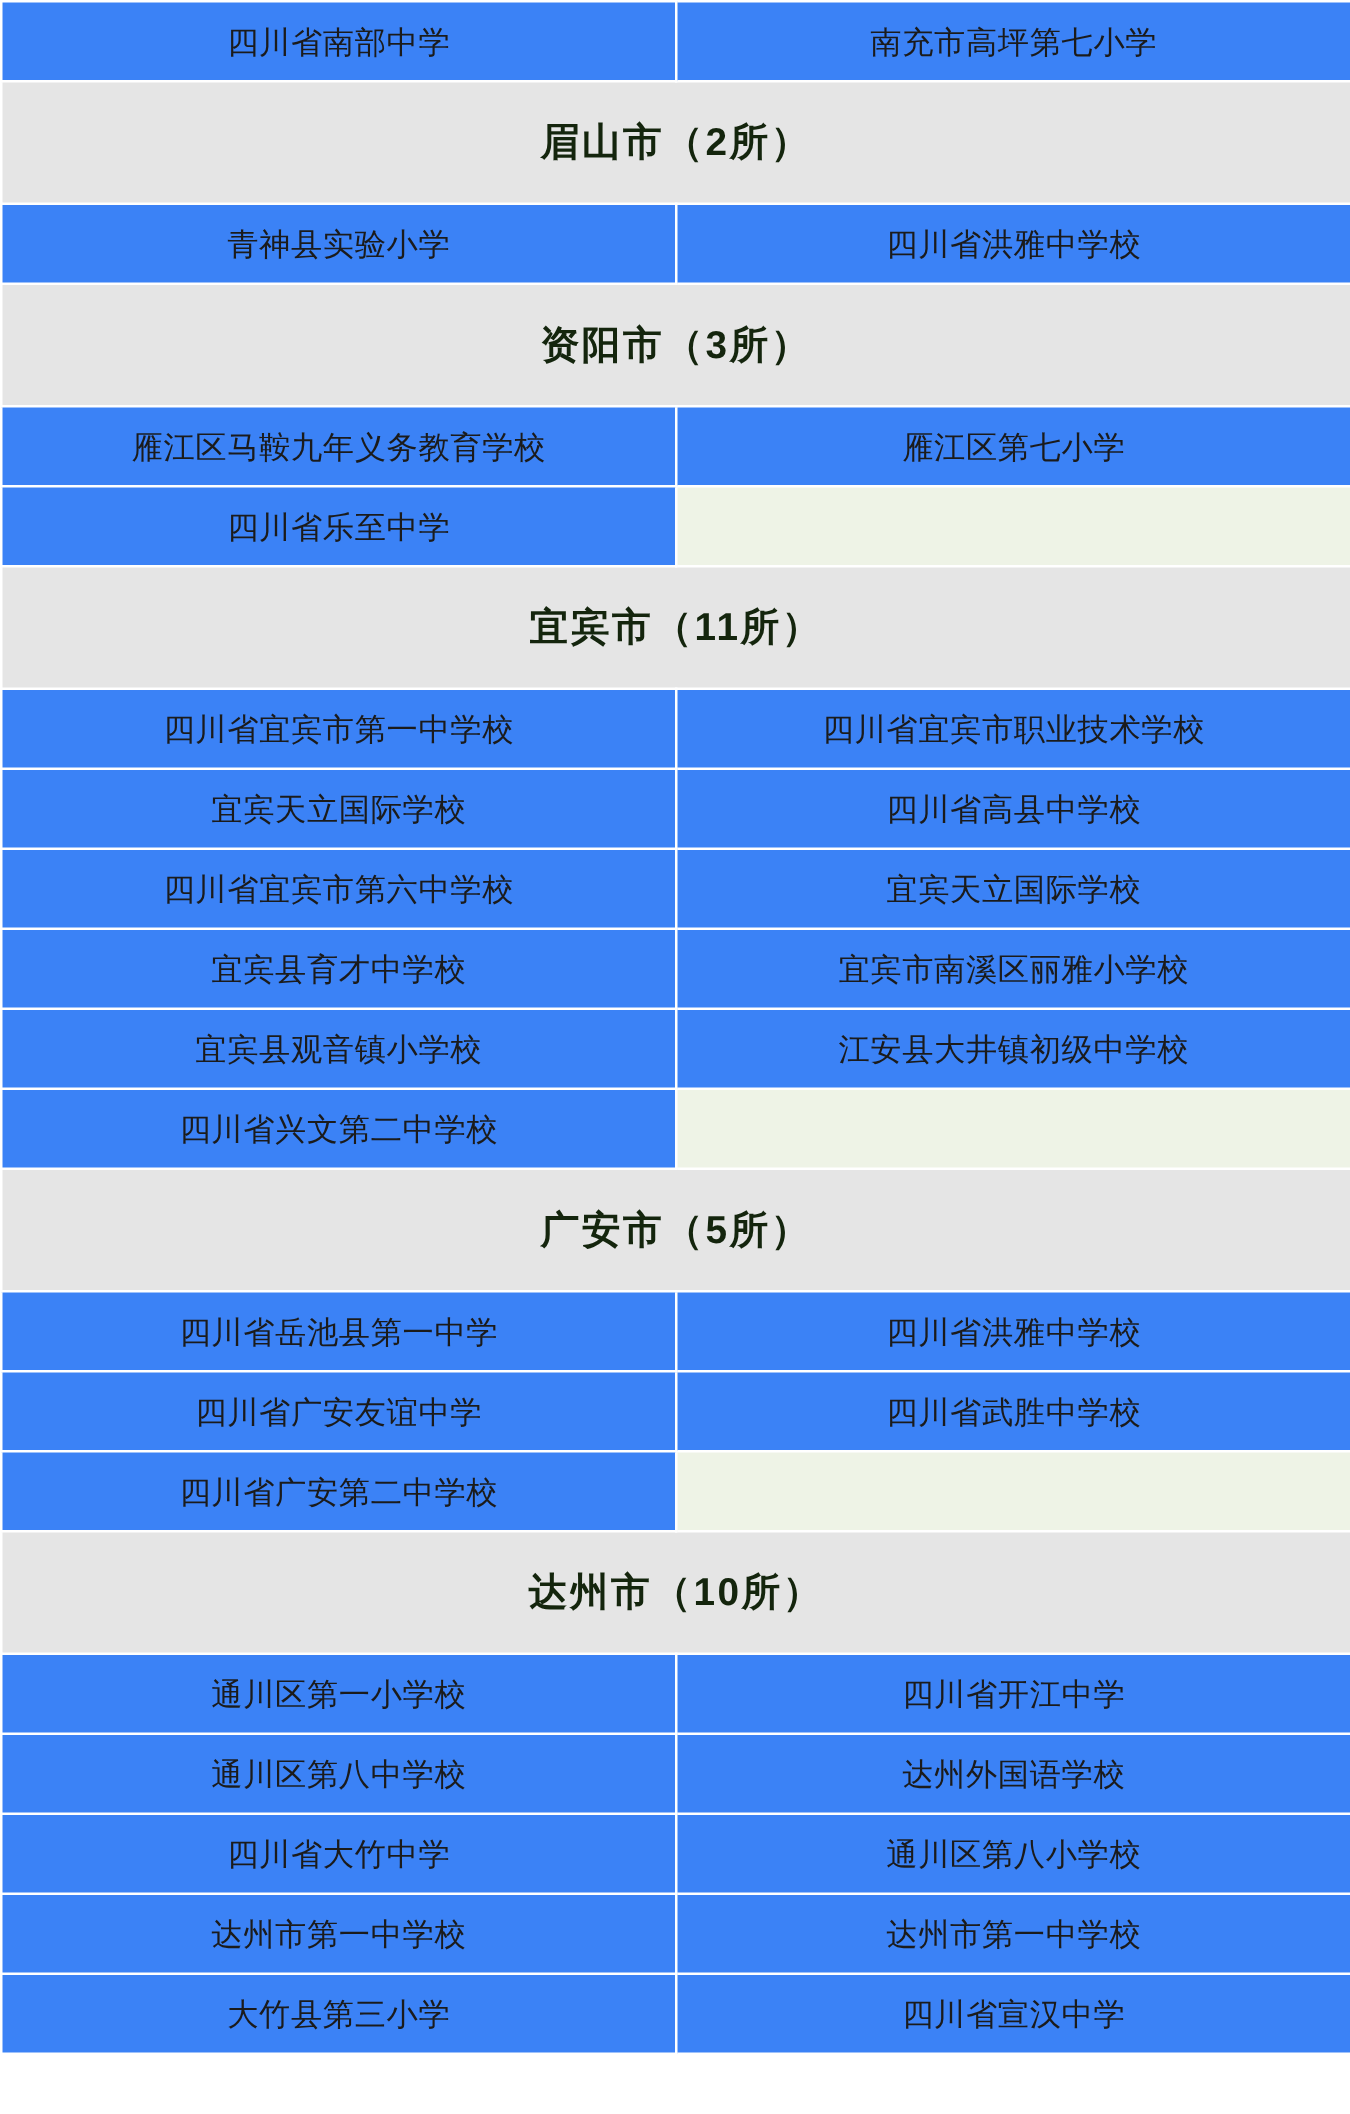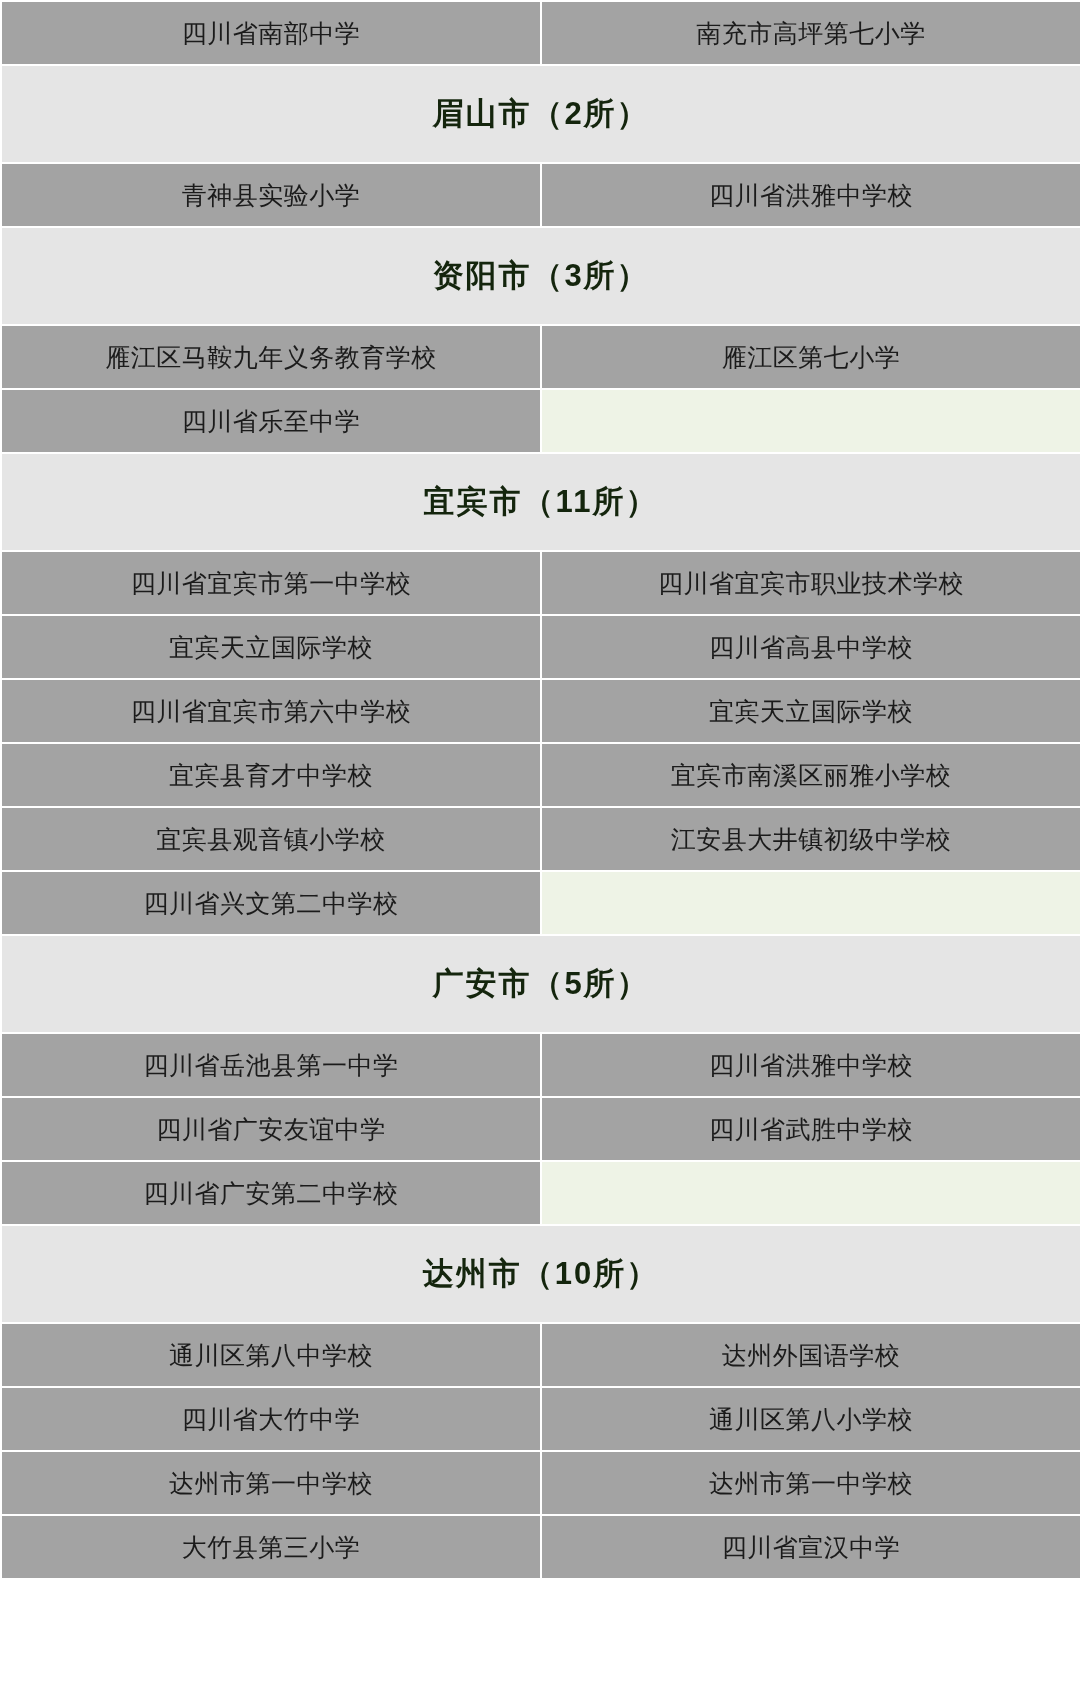--- a/index.html
+++ b/index.html
@@ -43,21 +43,21 @@
     height: 64px;
     text-align: center;
     vertical-align: middle;
     font-size: 25px;
     color: #1b1b1b;
     letter-spacing: 0.5px;
     padding: 4px 6px;
     box-sizing: border-box;
   }
   tr.data td {
-    background: #a3a3a3;
+    background: #3b82f6;
   }
   tr.data td.empty {
     background: #eef3e6;
   }
   tr.header td {
     background: #e5e5e5;
     font-size: 31px;
     font-weight: bold;
     color: #14250d;
     height: 98px;
@@ -144,20 +144,24 @@
           <td class="col-r">四川省武胜中学校</td>
         </tr>
         <tr class="data">
           <td class="col-l">四川省广安第二中学校</td>
           <td class="col-r empty"></td>
         </tr>
         <tr class="header">
           <td colspan="2">达州市（10所）</td>
         </tr>
         <tr class="data">
+          <td class="col-l">通川区第一小学校</td>
+          <td class="col-r">四川省开江中学</td>
+        </tr>
+        <tr class="data">
           <td class="col-l">通川区第八中学校</td>
           <td class="col-r">达州外国语学校</td>
         </tr>
         <tr class="data">
           <td class="col-l">四川省大竹中学</td>
           <td class="col-r">通川区第八小学校</td>
         </tr>
         <tr class="data">
           <td class="col-l">达州市第一中学校</td>
           <td class="col-r">达州市第一中学校</td>

